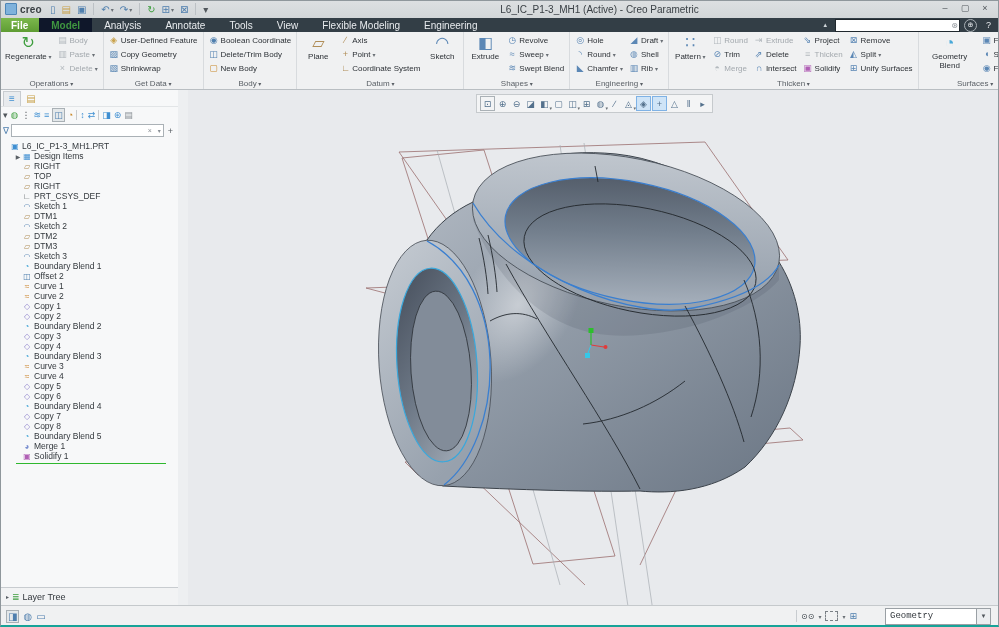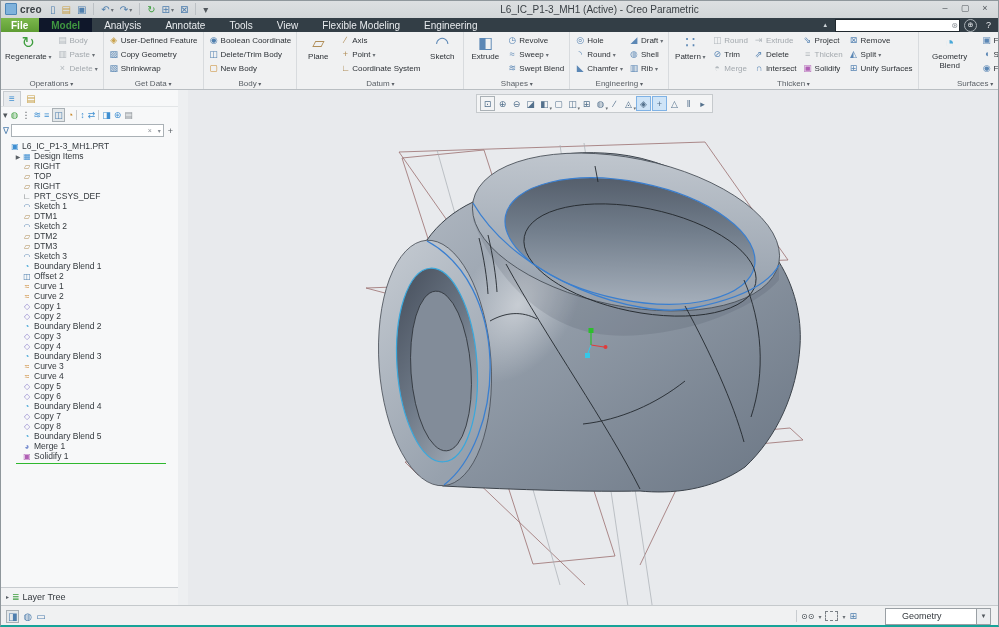--- a/index.html
+++ b/index.html
@@ -90,21 +90,21 @@
   #statusbar{position:absolute;left:0;top:605px;width:999px;height:20px;background:#f0f1f2;border-top:1px solid #c5c9cc;display:flex;align-items:center;}
   #statusleft{display:flex;align-items:center;gap:4px;padding-left:6px;}
   .sbtn{font-size:10px;color:#4f7fae;}
   .sbtn.boxed{border:1px solid #a9b0b5;background:#e4e8ea;padding:0 1px;}
   #statusright{margin-left:auto;display:flex;align-items:center;gap:4px;padding-right:8px;}
   .ssep{width:1px;height:12px;background:#c8ccd0;}
   .sic{font-size:9px;color:#3c444b;}
   .sar{font-size:6px;color:#6a7076;}
   #dashedrect{width:11px;height:8px;border:1px dashed #7a8086;}
   #selfilter{width:104px;height:15px;background:#fff;border:1px solid #9aa0a5;display:flex;align-items:center;font-size:9px;color:#33383d;}
-  #selfilter .val{flex:1;padding-left:16px;}
+  #selfilter .val{flex:1;padding-left:4px;font-family:Liberation Mono, monospace;}
   #selfilter .cbar{width:13px;height:100%;border-left:1px solid #9aa0a5;display:flex;align-items:center;justify-content:center;font-size:6px;color:#51575c;background:#eceef0;}
 </style>
 </head>
 <body>
 
 <div id="titlebar">
   <div id="logo">
     <span class="lbox"></span>
     <span class="ltxt">creo</span>
   </div>

